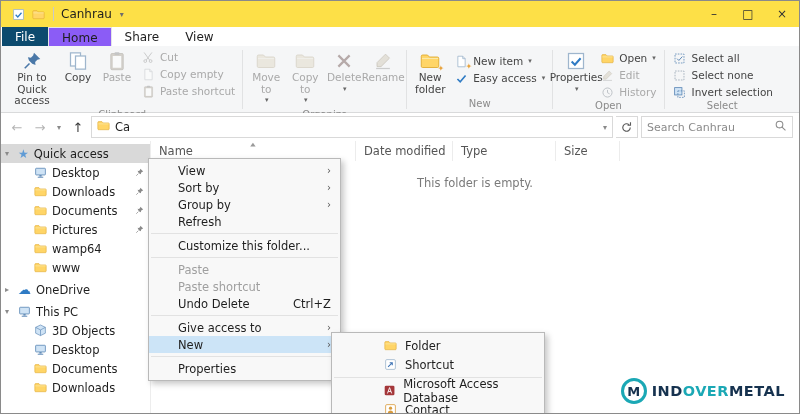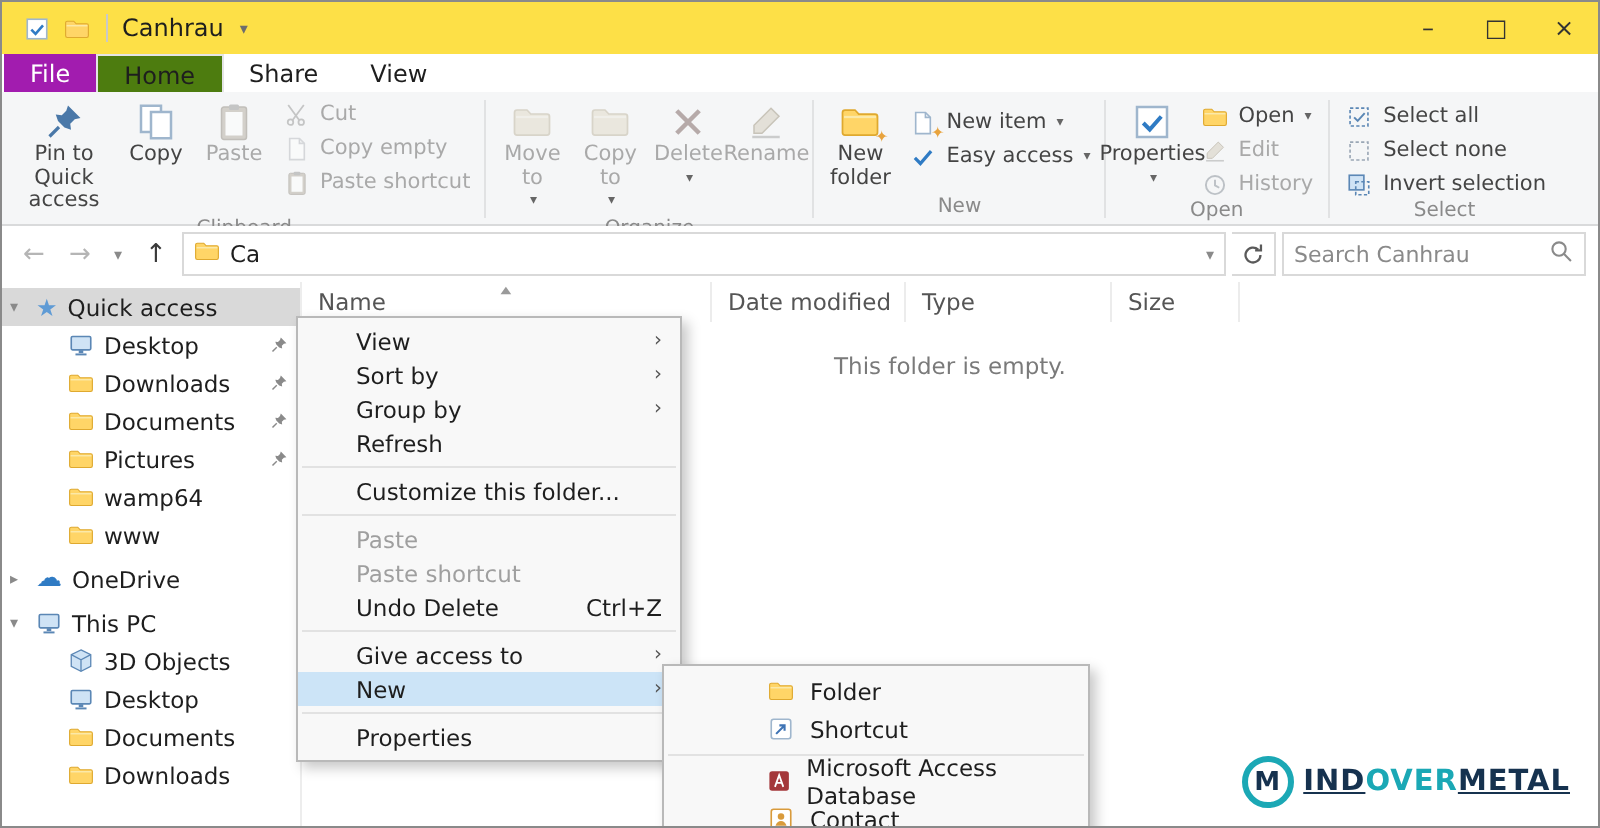--- a/index.html
+++ b/index.html
@@ -12,22 +12,22 @@
   .tb-ic { width:18px; height:16px; display:flex; align-items:center; justify-content:center; margin-right:2px; }
   .tb-sep { width:1px; height:14px; background:#c9c9c9; margin:0 7px 0 4px; }
   .tb-title { font-size:12px; color:#1e1e1e; }
   .tb-chev { color:#6d6d6d; font-size:8px; margin-left:8px; }
   .win-btns { margin-left:auto; display:flex; height:26px; }
   .win-btn { width:34px; height:26px; display:flex; align-items:center; justify-content:center; font-size:12px; color:#333; }
 
   
   .tabs { height:19px; flex:0 0 19px; display:flex; align-items:stretch; background:#fff; padding-left:1px; }
   .tab { padding:2px 13px 1px; font-size:12px; color:#1e1e1e; display:flex; align-items:center; }
-  .tab-file { background:#a21caf; color:#fff; }
-  .tab.active { background:#4d7c0f; border:1px solid #e4e5e6; border-bottom:none; }
+  .tab-file { background:#0c4a6e; color:#fff; }
+  .tab.active { background:#8b5cf6; border:1px solid #e4e5e6; border-bottom:none; }
 
   
   .ribbon { height:67px; flex:0 0 67px; background:#f5f6f7; border-bottom:1px solid #d9dadb; display:flex; padding:1px 2px 0; }
   .rgroup { display:flex; flex-direction:column; padding:0 3px; }
   .rbody { flex:1; display:flex; align-items:flex-start; gap:1px; padding-top:2px; }
   .rlabel { height:14px; text-align:center; font-size:10px; color:#8a8a8a; }
   .rdiv { width:1px; background:#e1e2e3; margin:3px 1px; }
   .btn-lg { width:52px; display:flex; flex-direction:column; align-items:center; text-align:center; font-size:10.5px; line-height:11.5px; color:#444; padding:2px 1px; }
   .btn-lg.narrow { width:38px; }
   .btn-lg .icw { width:22px; height:20px; display:flex; align-items:center; justify-content:center; margin-bottom:1px; position:relative; }
@@ -88,21 +88,21 @@
   .mi.hl { background:#cce4f7; }
   .msep { height:1px; background:#e2e2e2; margin:3px 2px; }
 
   .submenu { position:absolute; left:330px; top:331px; width:214px; background:#f8f8f8; border:1px solid #b9b9b9; box-shadow:3px 3px 6px rgba(0,0,0,.22); padding:3px 0; z-index:11; font-size:11.5px; }
   .smi { height:19px; display:flex; align-items:center; gap:8px; padding:0 9px 0 7px; color:#1e1e1e;margin-left:45px; }
 
   
   .watermark { position:absolute; right:14px; bottom:9px; display:flex; align-items:center; gap:5px; z-index:5; }
   .wm-logo { width:26px; height:26px; border-radius:50%; border:3px solid #1ba8b5; display:flex; align-items:center; justify-content:center; font-weight:bold; font-size:13px; color:#16324f; background:#fff; }
   .wm-text { font-weight:bold; font-size:14.5px; letter-spacing:.5px; }
-  .wm-navy { color:#16324f;text-decoration:underline; }
+  .wm-navy { color:#16324f; }
   .wm-teal { color:#1ba8b5; }
 </style>
 </head>
 <body>
 
 <svg width="0" height="0" style="position:absolute">
   <defs>
     <symbol id="sym-folder" viewBox="0 0 16 16">
       <path d="M1 4.2c0-.6.4-1 1-1h4l1.5 1.6H14c.6 0 1 .4 1 1v6.4c0 .6-.4 1-1 1H2c-.6 0-1-.4-1-1z" fill="#ffd567" stroke="#dfa92f" stroke-width=".7"></path>
       <path d="M1.6 6h12.8" stroke="#fbe9a8" stroke-width=".9"></path>

